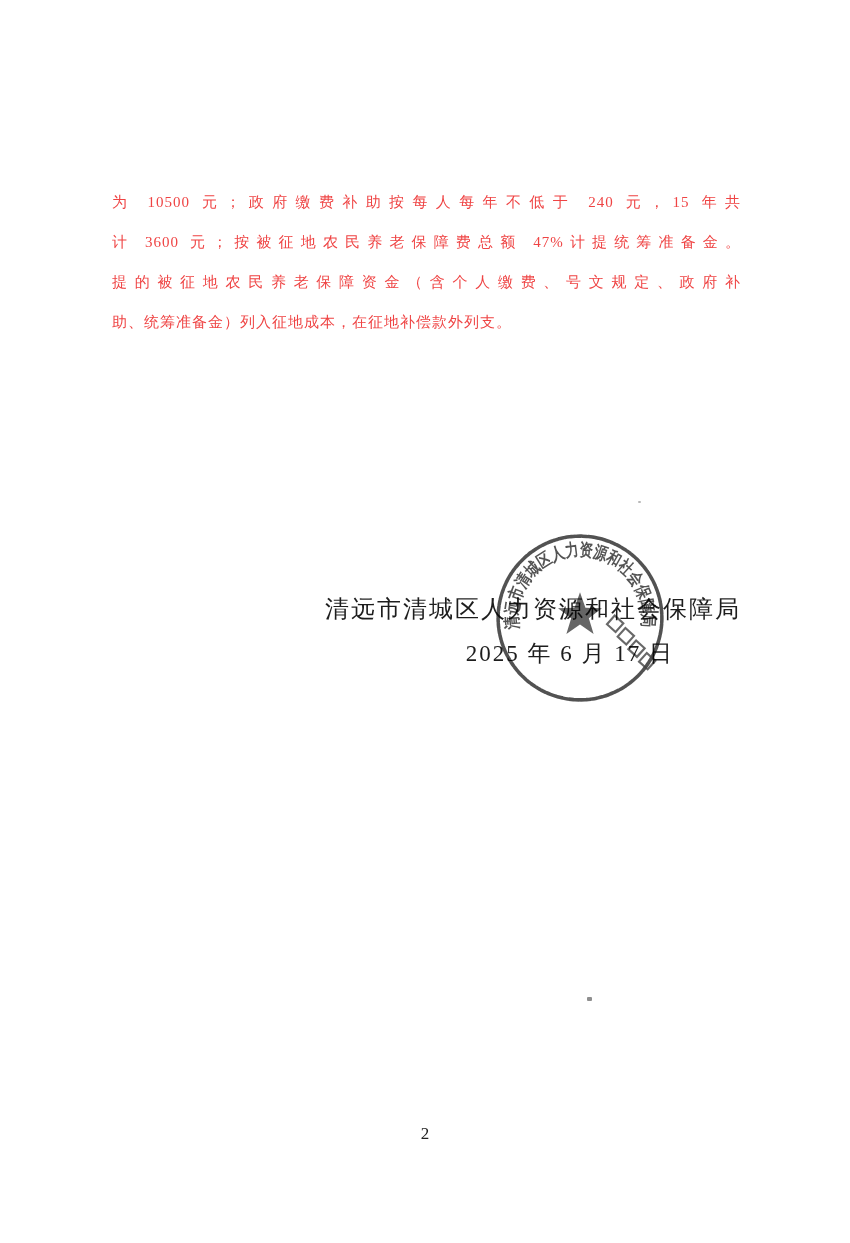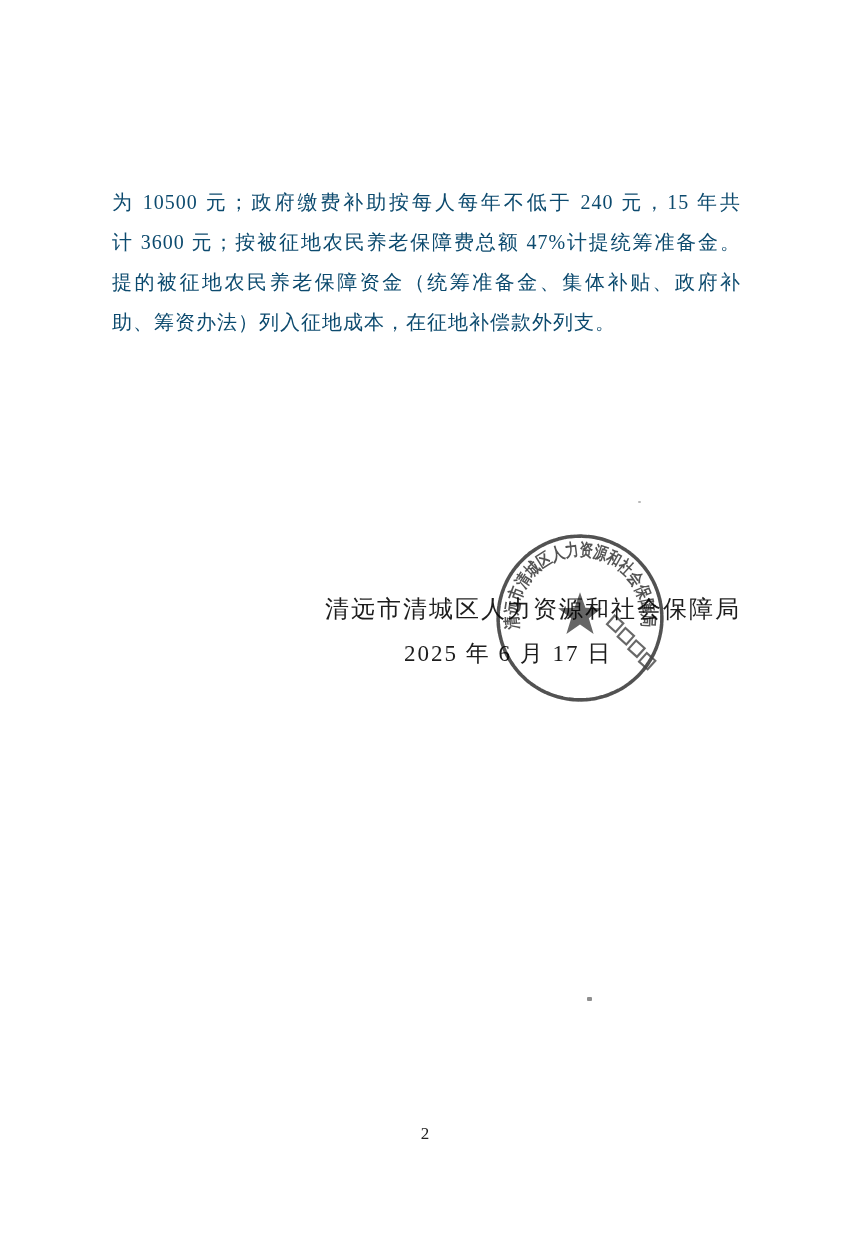--- a/index.html
+++ b/index.html
@@ -10,37 +10,37 @@
     overflow: hidden;
     font-family: "Liberation Serif", "DejaVu Serif", serif;
   }
   .page {
     position: absolute; inset: 0;
     background: #ffffff;
   }
   .body-text {
     position: absolute;
     left: 112px; top: 182px; width: 629px;
-    font-size: 20px; line-height: 40px;
-    color: #0c4a6e;
+    font-size: 15px; line-height: 40px;
+    color: #ef4444;
     letter-spacing: 1px;
   }
   .line { display: block; white-space: nowrap; }
   .line.j { white-space: normal; text-align: justify; text-align-last: justify; }
   .line.indent { text-indent: 28px; }
   .signature {
     position: absolute;
     right: 109px; top: 593px;
     font-size: 24px; letter-spacing: 2px;
     color: #1d1d1d; white-space: nowrap;
   }
   .issue-date {
     position: absolute;
-    left: 404px; top: 638px; width: 280px;
-    text-align: left;
+    left: 394px; top: 638px; width: 280px;
+    text-align: right;
     font-size: 23px; letter-spacing: 2px;
     color: #1d1d1d; white-space: nowrap;
   }
   .seal {
     position: absolute;
     left: 491px; top: 529px;
     width: 178px; height: 178px;
     mix-blend-mode: multiply;
     opacity: 0.92;
   }
@@ -61,22 +61,22 @@
   .speck.s2 { left: 638px; top: 501px; width: 3px; height: 2px; background: #b8b8b8; }
 </style>
 </head>
 <body>
 
 <div class="page">
 
   <div class="body-text">
     <span class="line j">为 10500 元；政府缴费补助按每人每年不低于 240 元，15 年共</span>
     <span class="line j">计 3600 元；按被征地农民养老保障费总额 47%计提统筹准备金。</span>
-    <span class="line j">提的被征地农民养老保障资金（统筹准备金、集体补贴、政府补</span>
-    <span class="line">助、筹资办法）列入征地成本，在征地补偿款外列支。</span>
+    <span class="line j">提的被征地农民养老保障资金（含个人缴费、号文规定、政府补</span>
+    <span class="line">助、统筹准备金）列入征地成本，在征地补偿款外列支。</span>
   </div>
 
   <div class="signature">清远市清城区人力资源和社会保障局</div>
 
   <div class="issue-date">2025 年 6 月 17 日</div>
 
   <svg class="seal" viewBox="0 0 200 200" xmlns="http://www.w3.org/2000/svg">
     <circle cx="100" cy="100" r="92" fill="none" stroke="#2f2f2f" stroke-width="4" stroke-dasharray="5 1.6" stroke-linecap="round" opacity="0.9"></circle>
     <polygon points="100,71 106.1,88.6 124.7,89 109.9,100.2 115.3,118 100,107.4 84.7,118 90.1,100.2 75.3,89 93.9,88.6" fill="#333333" opacity="0.82"></polygon>
     <path id="sealArc" d="M 31.1 112.2 A 70 70 0 1 1 168.9 112.2" fill="none"></path>

